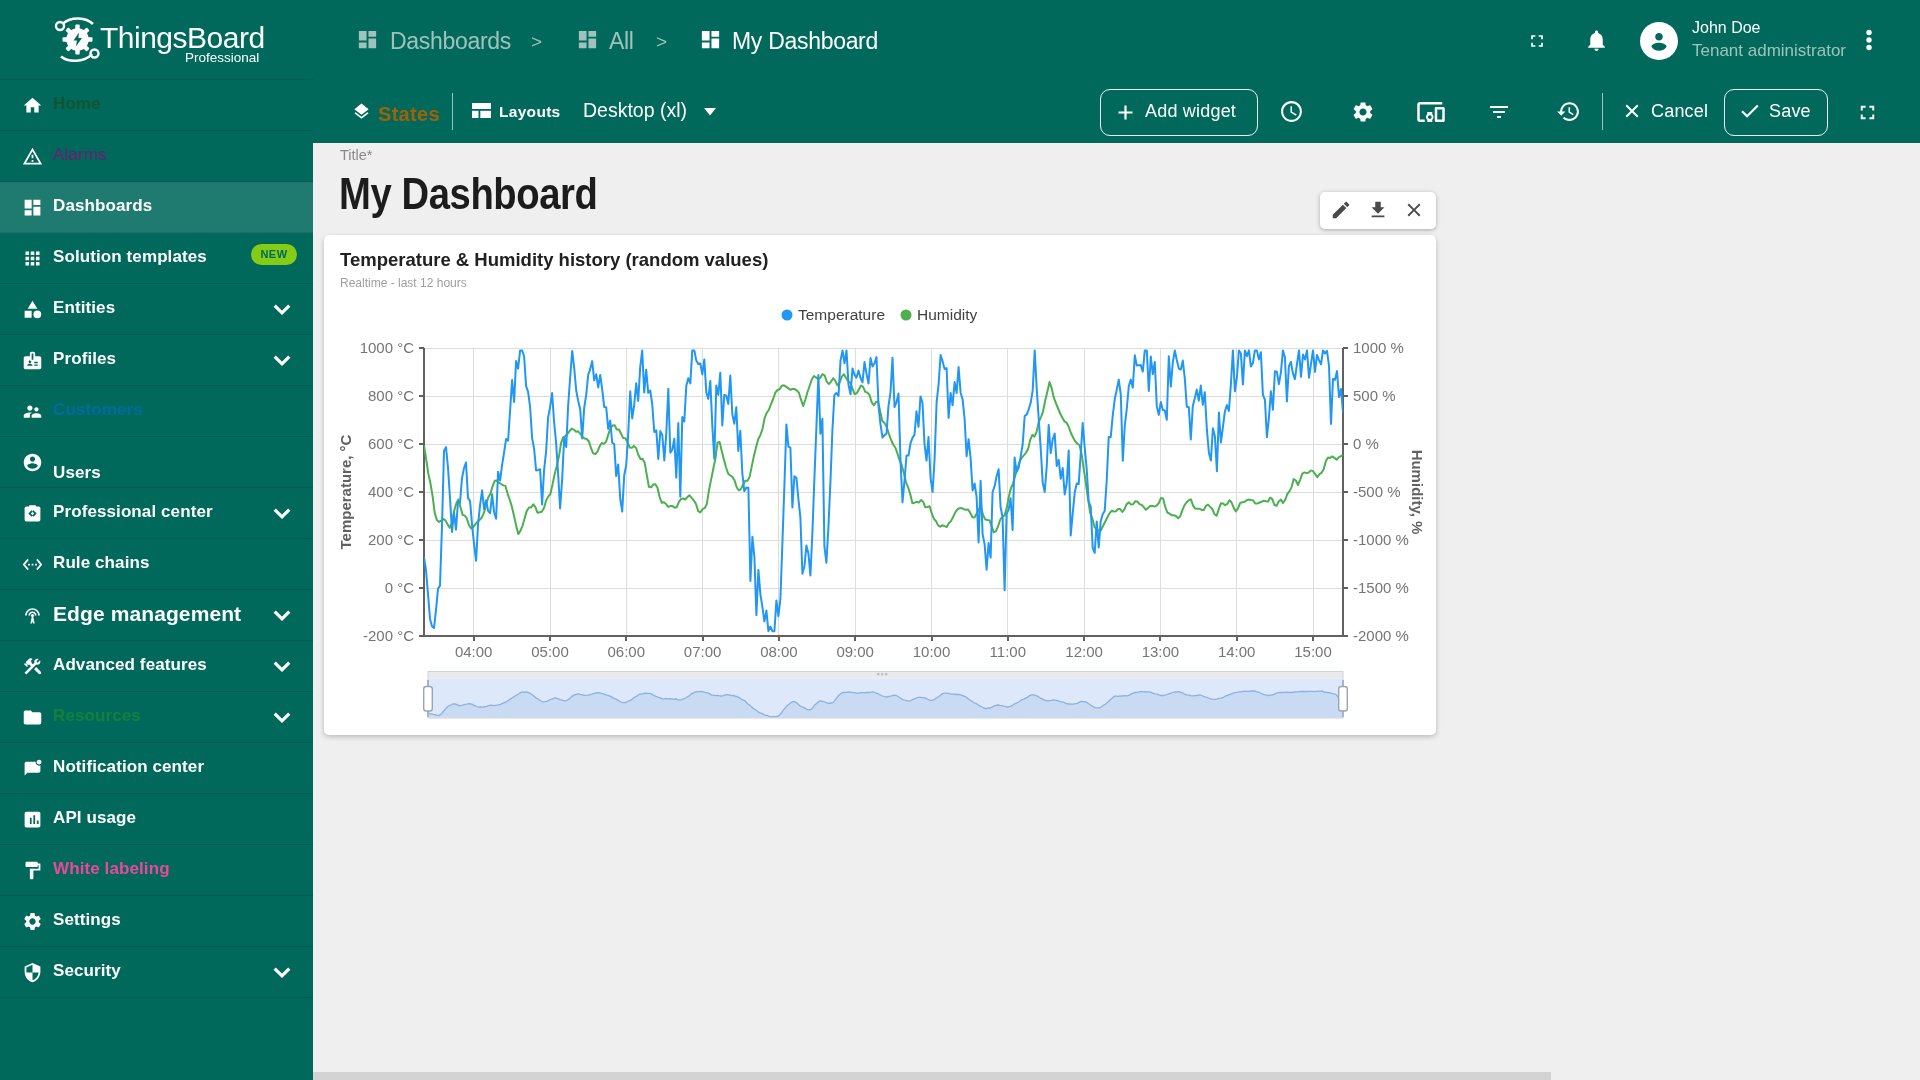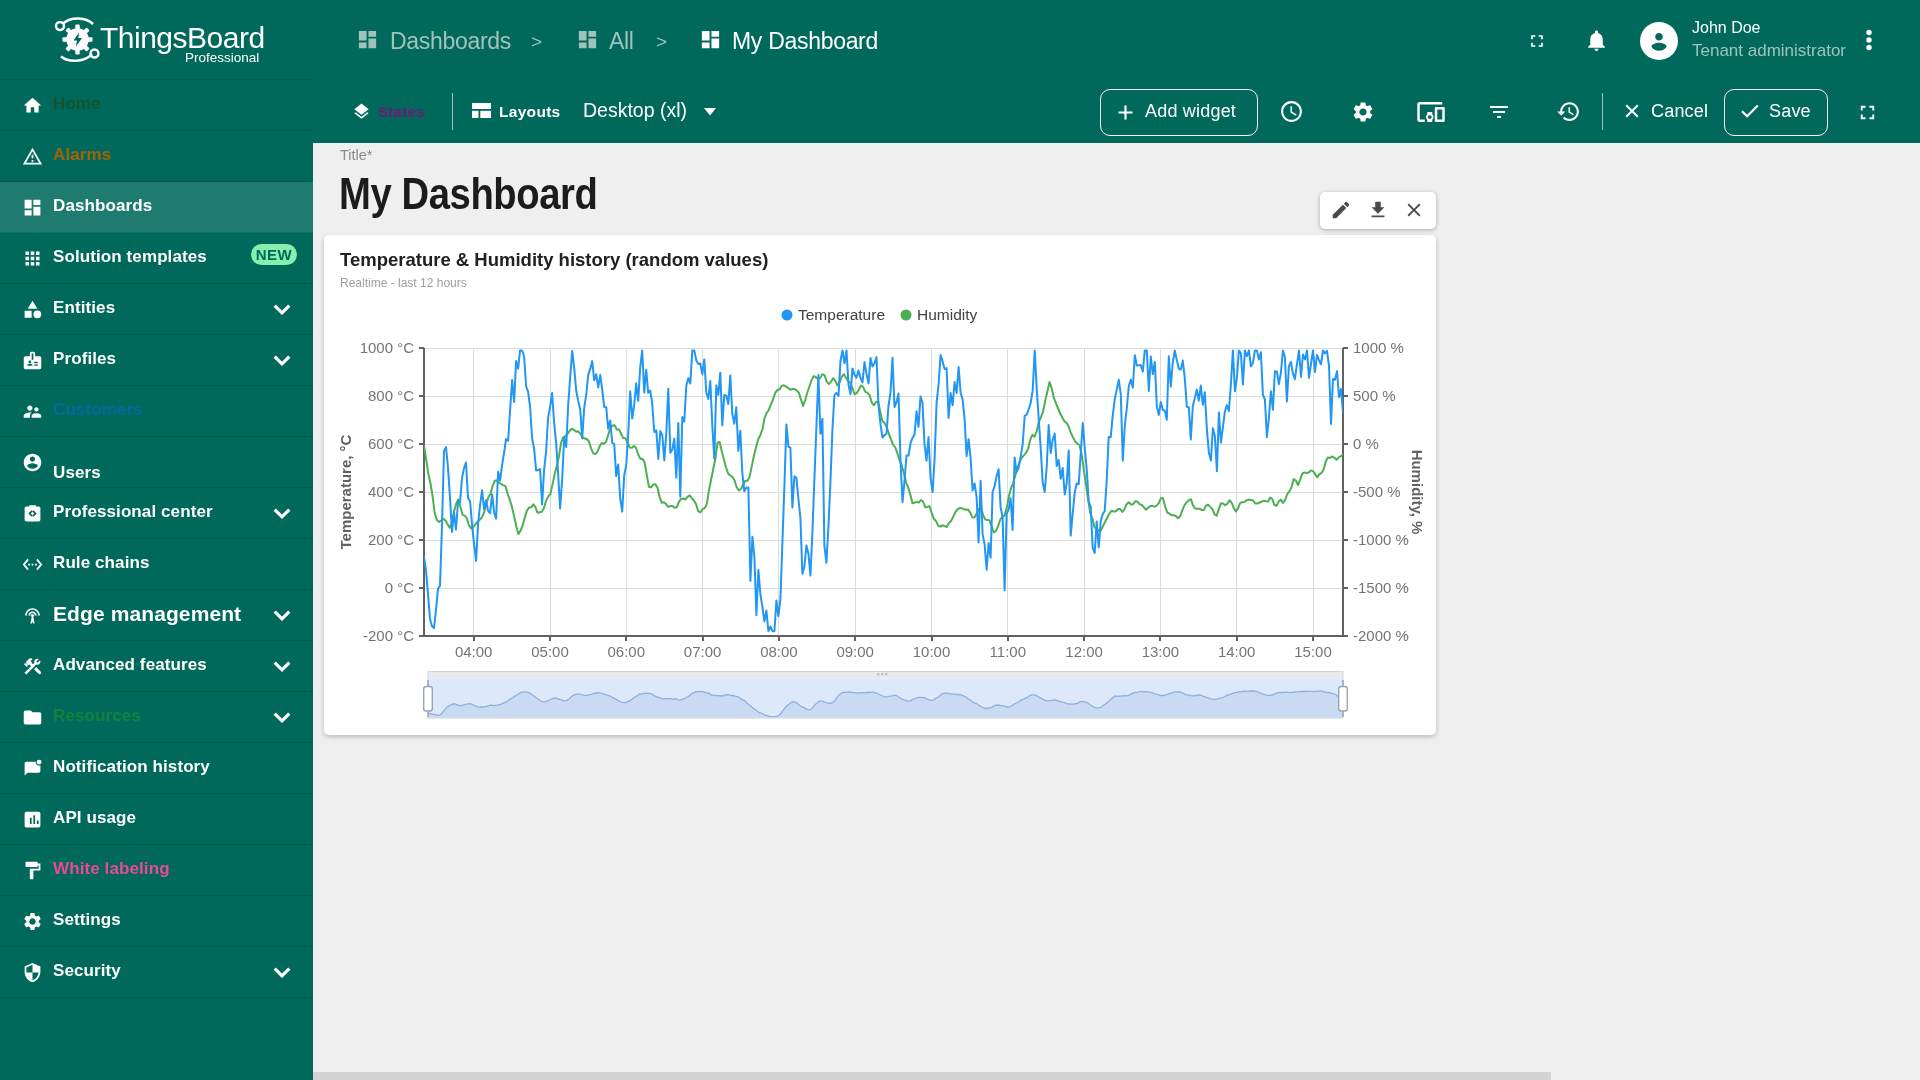--- a/index.html
+++ b/index.html
@@ -42,31 +42,31 @@
 
 <div style="position:absolute;left:0;top:80px;width:313px;height:51px;border-bottom:1px solid rgba(0,0,0,0.12);box-sizing:border-box"></div>
 <svg style="position:absolute;left:22px;top:95.0px" width="21" height="21" viewBox="0 0 24 24" fill="#fff" opacity="1.0">
     <path d="M10 20v-6h4v6h5v-8h3L12 3 2 12h3v8z"></path>
   </svg>
 <div style="position:absolute;left:53px;top:78px;width:210px;height:51px;line-height:51px;font-size:17px;font-weight:bold;letter-spacing:0.1px;color:#14532d">Home</div>
 <div style="position:absolute;left:0;top:131px;width:313px;height:51px;border-bottom:1px solid rgba(0,0,0,0.12);box-sizing:border-box"></div>
 <svg style="position:absolute;left:22px;top:146.0px" width="21" height="21" viewBox="0 0 24 24" fill="#fff" opacity="1.0">
     <path d="M12 5.99L19.53 19H4.47L12 5.99M12 2L1 21h22L12 2zm1 14h-2v2h2v-2zm0-6h-2v4h2v-4z"></path>
   </svg>
-<div style="position:absolute;left:53px;top:129px;width:210px;height:51px;line-height:51px;font-size:17px;font-weight:bold;letter-spacing:0.1px;color:#a16207">Alarms</div>
+<div style="position:absolute;left:53px;top:129px;width:210px;height:51px;line-height:51px;font-size:17px;font-weight:normal;letter-spacing:0.1px;color:#701a75">Alarms</div>
 <div style="position:absolute;left:0;top:182px;width:313px;height:51px;background:rgba(255,255,255,0.12);border-bottom:1px solid rgba(0,0,0,0.12);box-sizing:border-box"></div>
 <svg style="position:absolute;left:22px;top:197.0px" width="21" height="21" viewBox="0 0 24 24" fill="#fff" opacity="1.0">
     <path d="M3 13h8V3H3v10zm0 8h8v-6H3v6zm10 0h8V11h-8v10zm0-18v6h8V3h-8z"></path>
   </svg>
 <div style="position:absolute;left:53px;top:180px;width:210px;height:51px;line-height:51px;font-size:17px;font-weight:bold;letter-spacing:0.1px;color:#fff">Dashboards</div>
 <div style="position:absolute;left:0;top:233px;width:313px;height:51px;border-bottom:1px solid rgba(0,0,0,0.12);box-sizing:border-box"></div>
 <svg style="position:absolute;left:22px;top:248.0px" width="21" height="21" viewBox="0 0 24 24" fill="#fff" opacity="1.0">
     <path d="M4 8h4V4H4v4zm6 12h4v-4h-4v4zm-6 0h4v-4H4v4zm0-6h4v-4H4v4zm6 0h4v-4h-4v4zm6-10v4h4V4h-4zm-6 4h4V4h-4v4zm6 6h4v-4h-4v4zm0 6h4v-4h-4v4z"></path>
   </svg>
-<div style="position:absolute;left:251px;top:244px;width:46px;height:21px;background:#86efac;border-radius:11px;color:#00695c;font-size:15px;font-weight:bold;text-align:center;line-height:21px;letter-spacing:.5px">NEW</div>
+<div style="position:absolute;left:251px;top:244px;width:46px;height:21px;background:#84cc16;border-radius:11px;color:#00695c;font-size:11px;font-weight:bold;text-align:center;line-height:21px;letter-spacing:.5px">NEW</div>
 <div style="position:absolute;left:53px;top:231px;width:210px;height:51px;line-height:51px;font-size:17px;font-weight:bold;letter-spacing:0.1px;color:#fff">Solution templates</div>
 <div style="position:absolute;left:0;top:284px;width:313px;height:51px;border-bottom:1px solid rgba(0,0,0,0.12);box-sizing:border-box"></div>
 <svg style="position:absolute;left:22px;top:299.0px" width="21" height="21" viewBox="0 0 24 24" fill="#fff" opacity="1.0">
     <path d="M12 2l-5.5 9h11z M17.5 17.5m-4.5 0a4.5 4.5 0 1 0 9 0a4.5 4.5 0 1 0-9 0 M3 13.5h8v8H3z"></path>
   </svg>
 <svg style="position:absolute;left:273px;top:304px" width="18" height="11" viewBox="0 0 18 11">
     <path d="M1.7 1.6l7.3 7.2 7.3-7.2" stroke="#fff" stroke-width="3.2" fill="none"></path>
   </svg>
 <div style="position:absolute;left:53px;top:282px;width:210px;height:51px;line-height:51px;font-size:17px;font-weight:bold;letter-spacing:0.1px;color:#fff">Entities</div>
 <div style="position:absolute;left:0;top:335px;width:313px;height:51px;border-bottom:1px solid rgba(0,0,0,0.12);box-sizing:border-box"></div>
@@ -129,21 +129,21 @@
   </svg>
 <svg style="position:absolute;left:273px;top:712px" width="18" height="11" viewBox="0 0 18 11">
     <path d="M1.7 1.6l7.3 7.2 7.3-7.2" stroke="#fff" stroke-width="3.2" fill="none"></path>
   </svg>
 <div style="position:absolute;left:53px;top:690px;width:210px;height:51px;line-height:51px;font-size:17px;font-weight:bold;letter-spacing:0.1px;color:#15803d">Resources</div>
 <div style="position:absolute;left:0;top:743px;width:313px;height:51px;border-bottom:1px solid rgba(0,0,0,0.12);box-sizing:border-box"></div>
 <svg style="position:absolute;left:22px;top:758px" width="21" height="21" viewBox="0 0 24 24" fill="#fff">
     <path d="M19.5 7.5a2.8 2.8 0 1 0 0-5.6 2.8 2.8 0 0 0 0 5.6z"></path>
     <path d="M15.6 4.2H5c-1.1 0-2 .9-2 2V20l3.2-3.2H19c1.1 0 2-.9 2-2V8.4a4.3 4.3 0 0 1-1.5.4 4.4 4.4 0 0 1-3.9-4.6z"></path>
   </svg>
-<div style="position:absolute;left:53px;top:741px;width:210px;height:51px;line-height:51px;font-size:17px;font-weight:bold;letter-spacing:0.1px;color:#fff">Notification history</div>
+<div style="position:absolute;left:53px;top:741px;width:210px;height:51px;line-height:51px;font-size:17px;font-weight:bold;letter-spacing:0.1px;color:#fff">Notification center</div>
 <div style="position:absolute;left:0;top:794px;width:313px;height:51px;border-bottom:1px solid rgba(0,0,0,0.12);box-sizing:border-box"></div>
 <svg style="position:absolute;left:22px;top:809.0px" width="21" height="21" viewBox="0 0 24 24" fill="#fff" opacity="1.0">
     <path d="M19 3H5c-1.1 0-2 .9-2 2v14c0 1.1.9 2 2 2h14c1.1 0 2-.9 2-2V5c0-1.1-.9-2-2-2zm-8 14H9v-7h2v7zm4 0h-2V7h2v10zm4 0h-2v-4h2v4z"></path>
   </svg>
 <div style="position:absolute;left:53px;top:792px;width:210px;height:51px;line-height:51px;font-size:17px;font-weight:bold;letter-spacing:0.1px;color:#fff">API usage</div>
 <div style="position:absolute;left:0;top:845px;width:313px;height:51px;border-bottom:1px solid rgba(0,0,0,0.12);box-sizing:border-box"></div>
 <svg style="position:absolute;left:22px;top:860.0px" width="21" height="21" viewBox="0 0 24 24" fill="#fff" opacity="1.0">
     <path d="M18 4V3c0-.55-.45-1-1-1H5c-.55 0-1 .45-1 1v4c0 .55.45 1 1 1h12c.55 0 1-.45 1-1V6h1v4H9v11c0 .55.45 1 1 1h2c.55 0 1-.45 1-1v-9h8V4h-3z"></path>
   </svg>
 <div style="position:absolute;left:53px;top:843px;width:210px;height:51px;line-height:51px;font-size:17px;font-weight:bold;letter-spacing:0.1px;color:#ec4899">White labeling</div>
@@ -189,21 +189,21 @@
 <div class="t" style="left:1692px;top:41px;font-size:17px;color:#9fc3bc">Tenant administrator</div>
 <svg style="position:absolute;left:1863px;top:27px" width="12" height="28" viewBox="0 0 12 28" fill="#fff">
     <circle cx="6" cy="5.5" r="2.7"></circle>
     <circle cx="6" cy="13" r="2.7"></circle>
     <circle cx="6" cy="20.5" r="2.7"></circle>
   </svg>
 
 <svg style="position:absolute;left:352px;top:102px" width="19" height="19" viewBox="0 0 24 24" fill="#fff" opacity="1.0">
     <path d="M11.99 18.54l-7.37-5.73L3 14.07l9 7 9-7-1.63-1.27-7.38 5.74zM12 16l7.36-5.73L21 9l-9-7-9 7 1.63 1.27L12 16z"></path>
   </svg>
-<div class="t" style="left:378px;top:103px;font-size:15px;font-weight:bold;letter-spacing:0.3px;color:#701a75">States</div>
+<div class="t" style="left:378px;top:103px;font-size:20px;font-weight:bold;letter-spacing:0.3px;color:#a16207">States</div>
 <div style="position:absolute;left:452px;top:93px;width:1px;height:37px;background:rgba(255,255,255,0.6)"></div>
 <svg style="position:absolute;left:472px;top:103px" width="19" height="15" viewBox="0 0 19 15" fill="#fff">
     <path d="M0 0h19v6H0z"></path>
     <path d="M0 7.8h6.5v7.2H0z"></path>
     <path d="M8.3 7.8h10.7v7.2H8.3z"></path>
   </svg>
 <div class="t" style="left:499px;top:103px;font-size:15.5px;font-weight:bold;letter-spacing:0.3px;color:#fff">Layouts</div>
 <div class="t" style="left:583px;top:99px;font-size:19.5px;color:#fff">Desktop (xl)</div>
 <svg style="position:absolute;left:704px;top:108px" width="12" height="7.5" viewBox="0 0 12 7.5" fill="#fff">
     <path d="M0 0h12L6 7.5z"></path>

